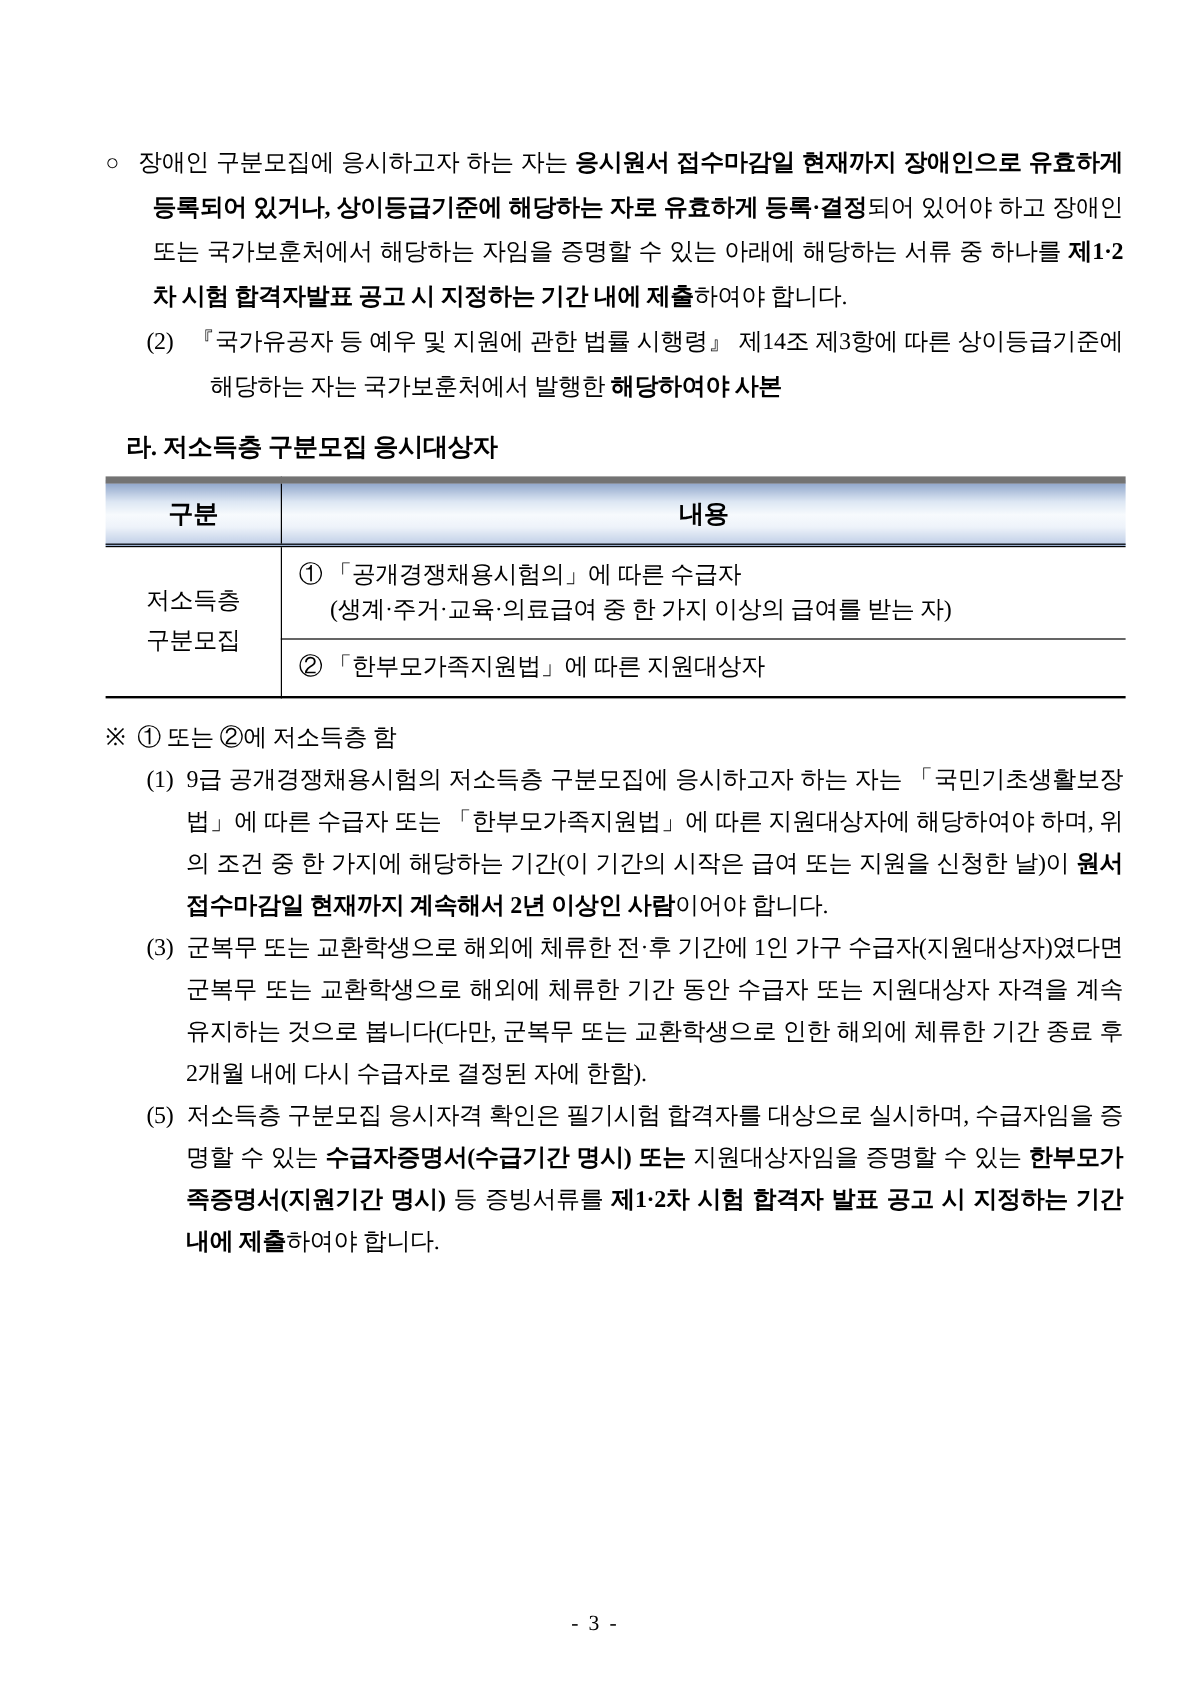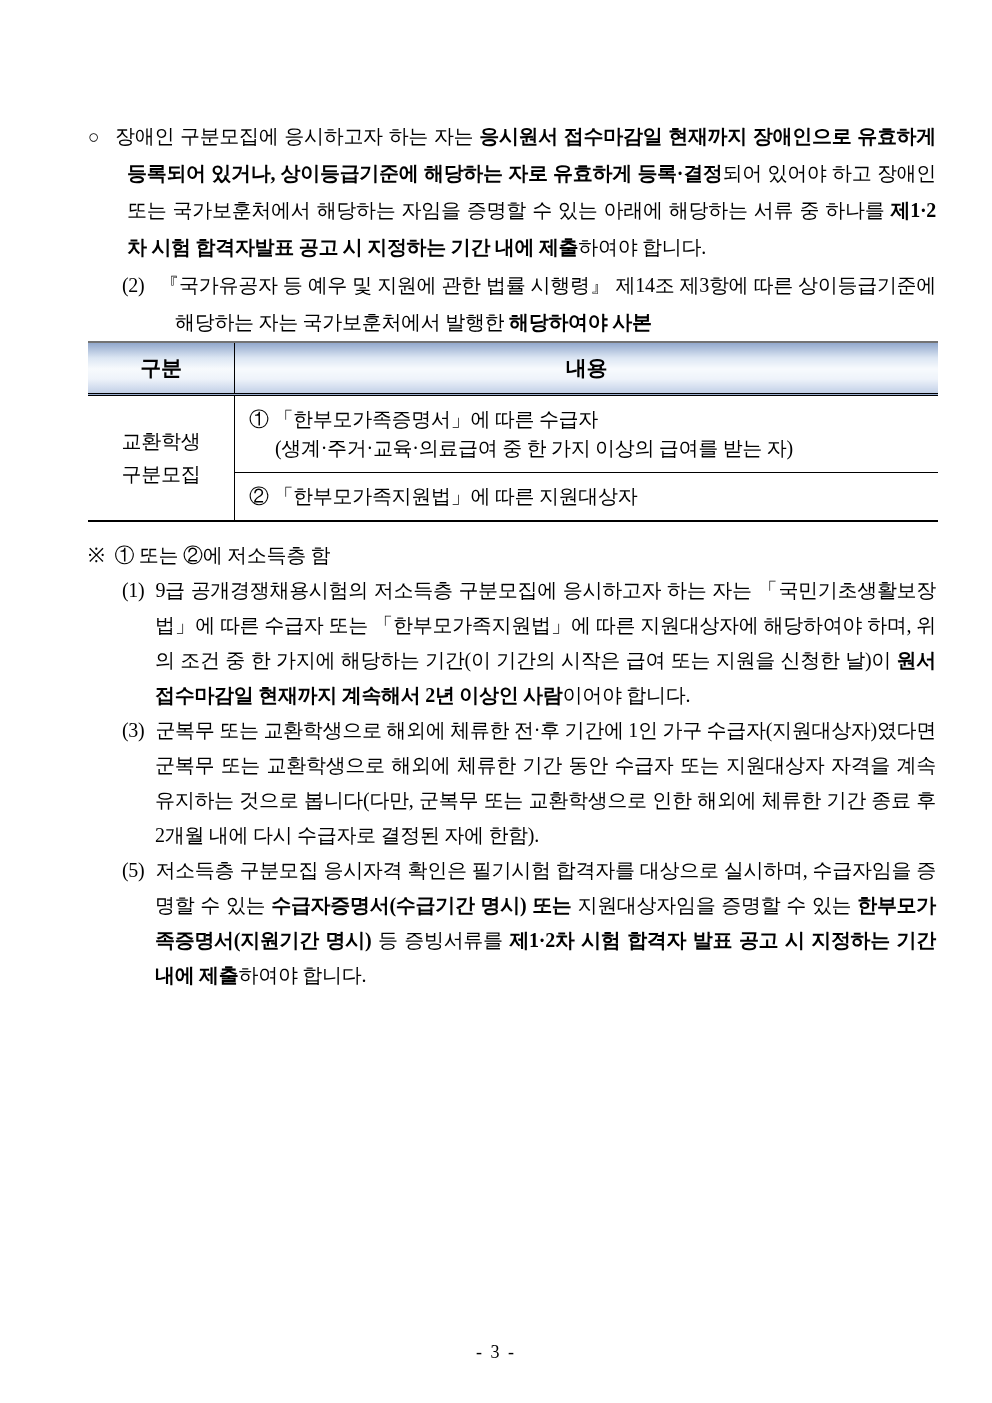--- a/index.html
+++ b/index.html
@@ -48,21 +48,21 @@
     font-size: 21px;
     line-height: 34px;
     text-align: left;
   }
 
   
   table.recruit-table {
     width: 850px;
     border-collapse: collapse;
     table-layout: fixed;
-    border-top: 2px solid #737373;
+    border-top: 6px solid #737373;
     border-bottom: 2px solid #000;
     text-align: left;
   }
   table.recruit-table th {
     height: 48px;
     font-size: 21px;
     font-weight: bold;
     text-align: center;
     vertical-align: middle;
     border-bottom: 3px double #000;
@@ -119,36 +119,37 @@
   <div class="content">
 
     <div class="bullet-para">
       <span class="bullet">○</span><span><span>장애인 구분모집에 응시하고자 하는 자는 </span><b>응시원서 접수마감일 현재까지 장애인으로 유효하게 등록되어 있거나, 상이등급기준에 해당하는 자로 유효하게 등록·결정</b><span>되어 있어야 하고 장애인 또는 국가보훈처에서 해당하는 자임을 증명할 수 있는 아래에 해당하는 서류 중 하나를 </span><b>제1·2차 시험 합격자발표 공고 시 지정하는 기간 내에 제출</b><span>하여야 합니다.</span></span>
     </div>
 
     <div class="intro-item">
       <span class="num">(2)</span><span><span>『국가유공자 등 예우 및 지원에 관한 법률 시행령』 제14조 제3항에 따른 상이등급기준에 해당하는 자는 국가보훈처에서 발행한 </span><b>해당하여야 사본</b></span>
     </div>
 
+    <div class="section-heading">라. 저소득층 구분모집 응시대상자</div>
 
     <table class="recruit-table">
       <thead>
         <tr>
           <th class="col-gubun">구분</th>
           <th class="col-naeyong">내용</th>
         </tr>
       </thead>
       <tbody>
         <tr>
           <td class="row-label" rowspan="2">
-            <div>교환학생</div>
+            <div>저소득층</div>
             <div>구분모집</div>
           </td>
           <td class="cell first">
-            <div>① 「한부모가족증명서」에 따른 수급자</div>
+            <div>① 「공개경쟁채용시험의」에 따른 수급자</div>
             <div class="cell-line2">(생계·주거·교육·의료급여 중 한 가지 이상의 급여를 받는 자)</div>
           </td>
         </tr>
         <tr>
           <td class="cell">
             <div>② 「한부모가족지원법」에 따른 지원대상자</div>
           </td>
         </tr>
       </tbody>
     </table>

